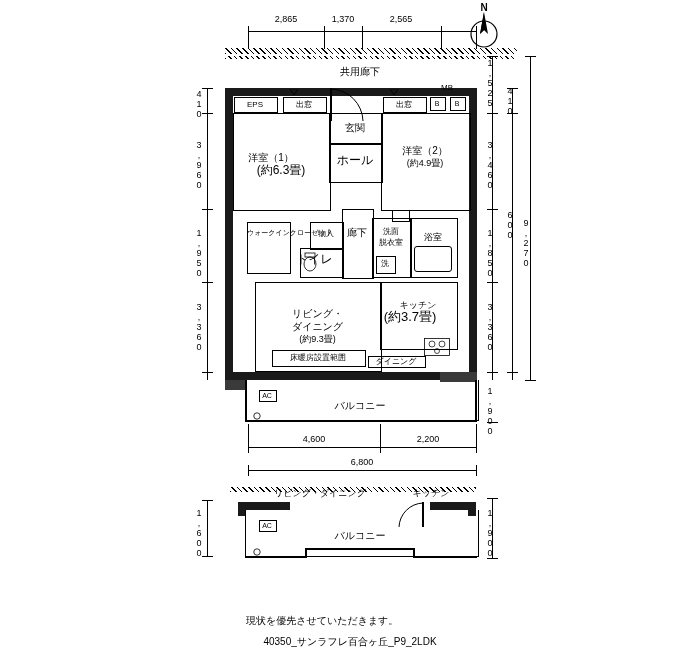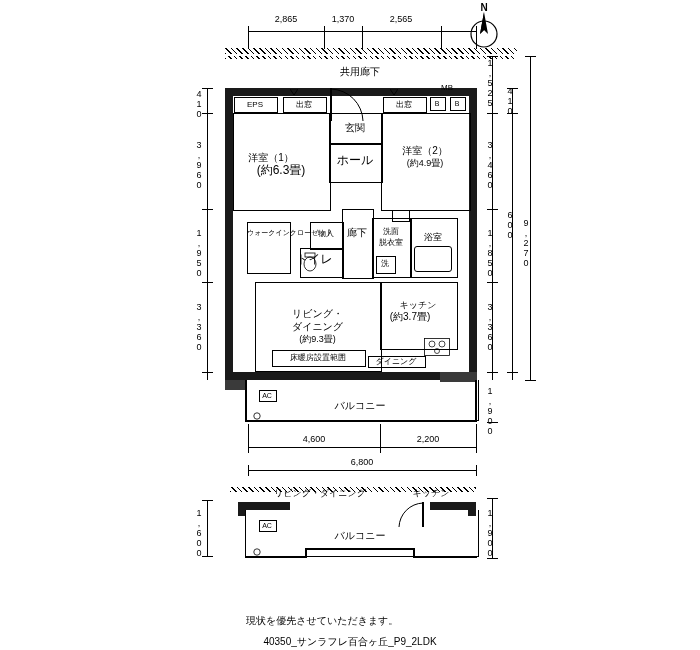--- a/index.html
+++ b/index.html
@@ -139,21 +139,21 @@
 
   <div class="thin" style="left:255px;top:282px;width:125px;height:88px;"></div>
   <div class="tc" style="left:255px;top:308px;width:125px;font-size:10px;">リビング・</div>
   <div class="tc" style="left:255px;top:321px;width:125px;font-size:10px;">ダイニング</div>
   <div class="tc" style="left:255px;top:334px;width:125px;font-size:9px;">(約9.3畳)</div>
   <div class="thin" style="left:272px;top:350px;width:92px;height:15px;"></div>
   <div class="tc" style="left:272px;top:352px;width:92px;font-size:8px;">床暖房設置範囲</div>
 
   <div class="thin" style="left:380px;top:282px;width:76px;height:66px;"></div>
   <div class="tc" style="left:380px;top:300px;width:76px;font-size:9px;">キッチン</div>
-  <div class="tc" style="left:380px;top:311px;width:60px;font-size:10px;">(約3.7畳)</div>
+  <div class="tc" style="left:380px;top:311px;width:60px;font-size:13px;">(約3.7畳)</div>
   <div class="abs" style="left:424px;top:338px;width:26px;height:18px;">
     <svg width="26" height="18">
         <rect x="0.5" y="0.5" width="25" height="17" fill="none" stroke="#000" stroke-width="0.8"></rect>
         <circle cx="8" cy="6" r="3" fill="none" stroke="#000" stroke-width="0.7"></circle>
         <circle cx="18" cy="6" r="3" fill="none" stroke="#000" stroke-width="0.7"></circle>
         <circle cx="13" cy="13" r="2.5" fill="none" stroke="#000" stroke-width="0.7"></circle>
       </svg>
   </div>
   <div class="thin" style="left:368px;top:356px;width:56px;height:10px;"></div>
   <div class="tc" style="left:364px;top:356px;width:64px;font-size:8px;">ダイニング</div>

